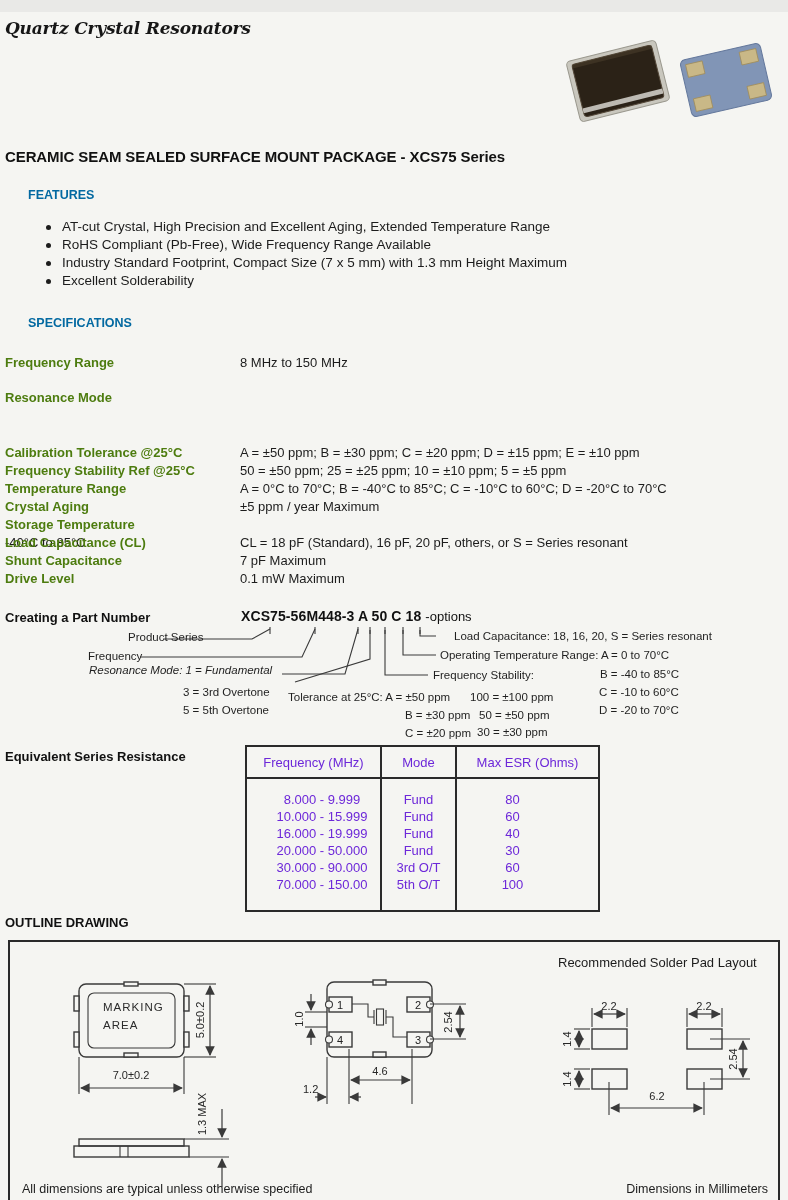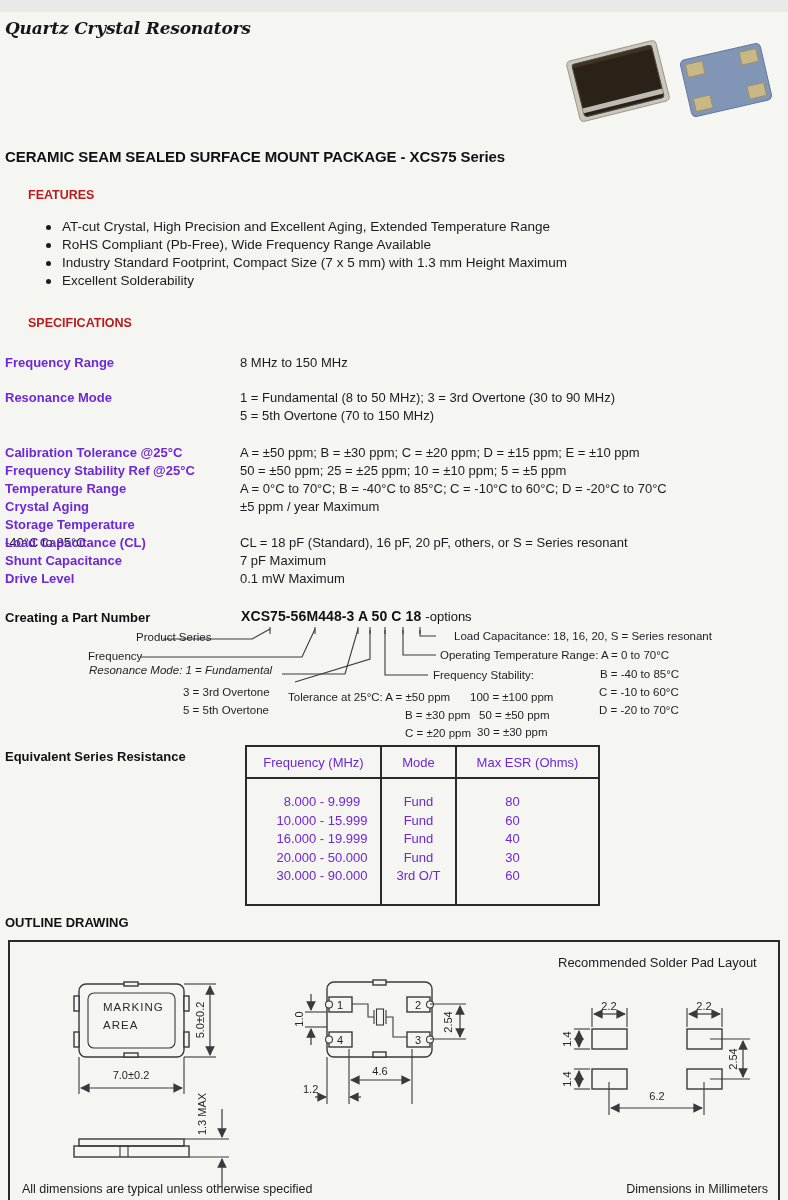--- a/index.html
+++ b/index.html
@@ -2,27 +2,27 @@
 <html><head>
 <meta charset="utf-8">
 <style>
   html,body{margin:0;padding:0;background:#e9e9e7;}
   .page{position:relative;width:788px;height:1200px;background:#f5f5f2;margin:12px auto;
         font-family:"Liberation Sans",sans-serif;color:#222;overflow:hidden;}
   .abs{position:absolute;}
   .brand{left:5px;top:6px;font-family:"DejaVu Serif",serif;font-style:italic;font-weight:bold;
          font-size:17px;color:#161616;letter-spacing:-0.2px;}
   .doc-title{left:5px;top:136px;font-size:15px;font-weight:bold;color:#111;letter-spacing:-0.1px;}
-  .sec-h{left:5px;font-size:12.5px;font-weight:bold;color:#b91c1c;padding-left:23px;}
+  .sec-h{left:5px;font-size:12.5px;font-weight:bold;color:#0369a1;padding-left:23px;}
   .features{left:40px;top:206px;margin:0;padding:0;list-style:none;font-size:13.5px;color:#1c1c1c;}
   .features li{position:relative;padding-left:22px;line-height:18px;}
   .features li:before{content:"";position:absolute;left:6px;top:7px;width:5px;height:5px;
          border-radius:50%;background:#1c1c1c;}
   .spec-row{position:absolute;left:5px;display:flex;font-size:13px;line-height:18px;}
-  .spec-label{width:235px;font-weight:bold;color:#6d28d9;flex:none;}
+  .spec-label{width:235px;font-weight:bold;color:#4d7c0f;flex:none;}
   .spec-value{white-space:pre-line;color:#1c1c1c;}
   .pn-heading{left:5px;top:598px;font-size:13px;font-weight:bold;color:#111;}
   .pn-number{left:241px;top:596px;font-size:14px;color:#111;white-space:nowrap;}
   .pn-number .num{font-weight:bold;letter-spacing:0.1px;}
   .pn-number .suf{font-weight:normal;font-size:13px;margin-left:4px;}
   .ann{position:absolute;font-size:11.5px;color:#1f1f1f;white-space:nowrap;}
   .esr-heading{left:5px;top:737px;font-size:13px;font-weight:bold;color:#111;}
   table.esr{position:absolute;left:245px;top:733px;width:353px;height:161px;
         border-collapse:collapse;table-layout:fixed;font-size:13px;color:#6d28d9;}
   table.esr th,table.esr td{border-left:2px solid #2a2a2a;border-right:2px solid #2a2a2a;padding:0;}
@@ -84,22 +84,20 @@
   </ul>
 
   <div class="abs sec-h" style="top:304px;">SPECIFICATIONS</div>
 
   <div class="spec-row" style="top:342px;">
     <div class="spec-label">Frequency Range</div>
     <div class="spec-value">8 MHz to 150 MHz</div>
   </div>
   <div class="spec-row" style="top:377px;">
     <div class="spec-label">Resonance Mode</div>
-    <div class="spec-value">1 = Fundamental (8 to 50 MHz);  3 = 3rd Overtone (30 to 90 MHz)
-5 = 5th Overtone (70 to 150 MHz)</div>
   </div>
   <div class="spec-row" style="top:432px;">
     <div class="spec-label">Calibration Tolerance @25°C</div>
     <div class="spec-value">A = ±50 ppm;  B = ±30 ppm;  C = ±20 ppm;  D = ±15 ppm;  E = ±10 ppm</div>
   </div>
   <div class="spec-row" style="top:450px;">
     <div class="spec-label">Frequency Stability Ref @25°C</div>
     <div class="spec-value">50 = ±50 ppm;  25 = ±25 ppm;  10 = ±10 ppm;  5 = ±5 ppm</div>
   </div>
   <div class="spec-row" style="top:468px;">
@@ -144,21 +142,21 @@
       <path d="M163,37 H252 L270,27"></path>
       <path d="M140,55 H302 L315,27"></path>
       <path d="M282,72 H345 L358,27"></path>
       <path d="M370,28 V57 L295,80"></path>
       <path d="M385,28 V73 H428"></path>
       <path d="M403,28 V53 H436"></path>
       <path d="M420,28 V34 H436"></path>
     </g>
   </svg>
 
-  <div class="ann" style="left:96px;top:619px;padding-left:40px;">Product Series</div>
+  <div class="ann" style="left:88px;top:619px;padding-left:40px;">Product Series</div>
   <div class="ann" style="left:88px;top:638px;">Frequency</div>
   <div class="ann" style="left:89px;top:652px;font-style:italic;">Resonance Mode: 1 = Fundamental</div>
   <div class="ann" style="left:183px;top:674px;">3 = 3rd Overtone</div>
   <div class="ann" style="left:183px;top:692px;">5 = 5th Overtone</div>
   <div class="ann" style="left:288px;top:679px;">Tolerance at 25°C: A = ±50 ppm</div>
   <div class="ann" style="left:405px;top:697px;">B = ±30 ppm</div>
   <div class="ann" style="left:405px;top:715px;">C = ±20 ppm</div>
   <div class="ann" style="left:433px;top:657px;">Frequency Stability:</div>
   <div class="ann" style="left:470px;top:679px;">100 = ±100 ppm</div>
   <div class="ann" style="left:479px;top:697px;">50 = ±50 ppm</div>
@@ -206,20 +204,25 @@
       </tr>
       <tr>
         <td class="c1">20.000 - 50.000</td>
         <td class="c2">Fund</td>
         <td class="c3">30</td>
       </tr>
       <tr>
         <td class="c1">30.000 - 90.000</td>
         <td class="c2">3rd O/T</td>
         <td class="c3">60</td>
+      </tr>
+      <tr>
+        <td class="c1">70.000 - 150.00</td>
+        <td class="c2">5th O/T</td>
+        <td class="c3">100</td>
       </tr>
       <tr class="padbot">
           <td></td>
           <td></td>
           <td></td>
         </tr>
     </tbody>
   </table>
 
   <div class="abs outline-heading">OUTLINE DRAWING</div>

